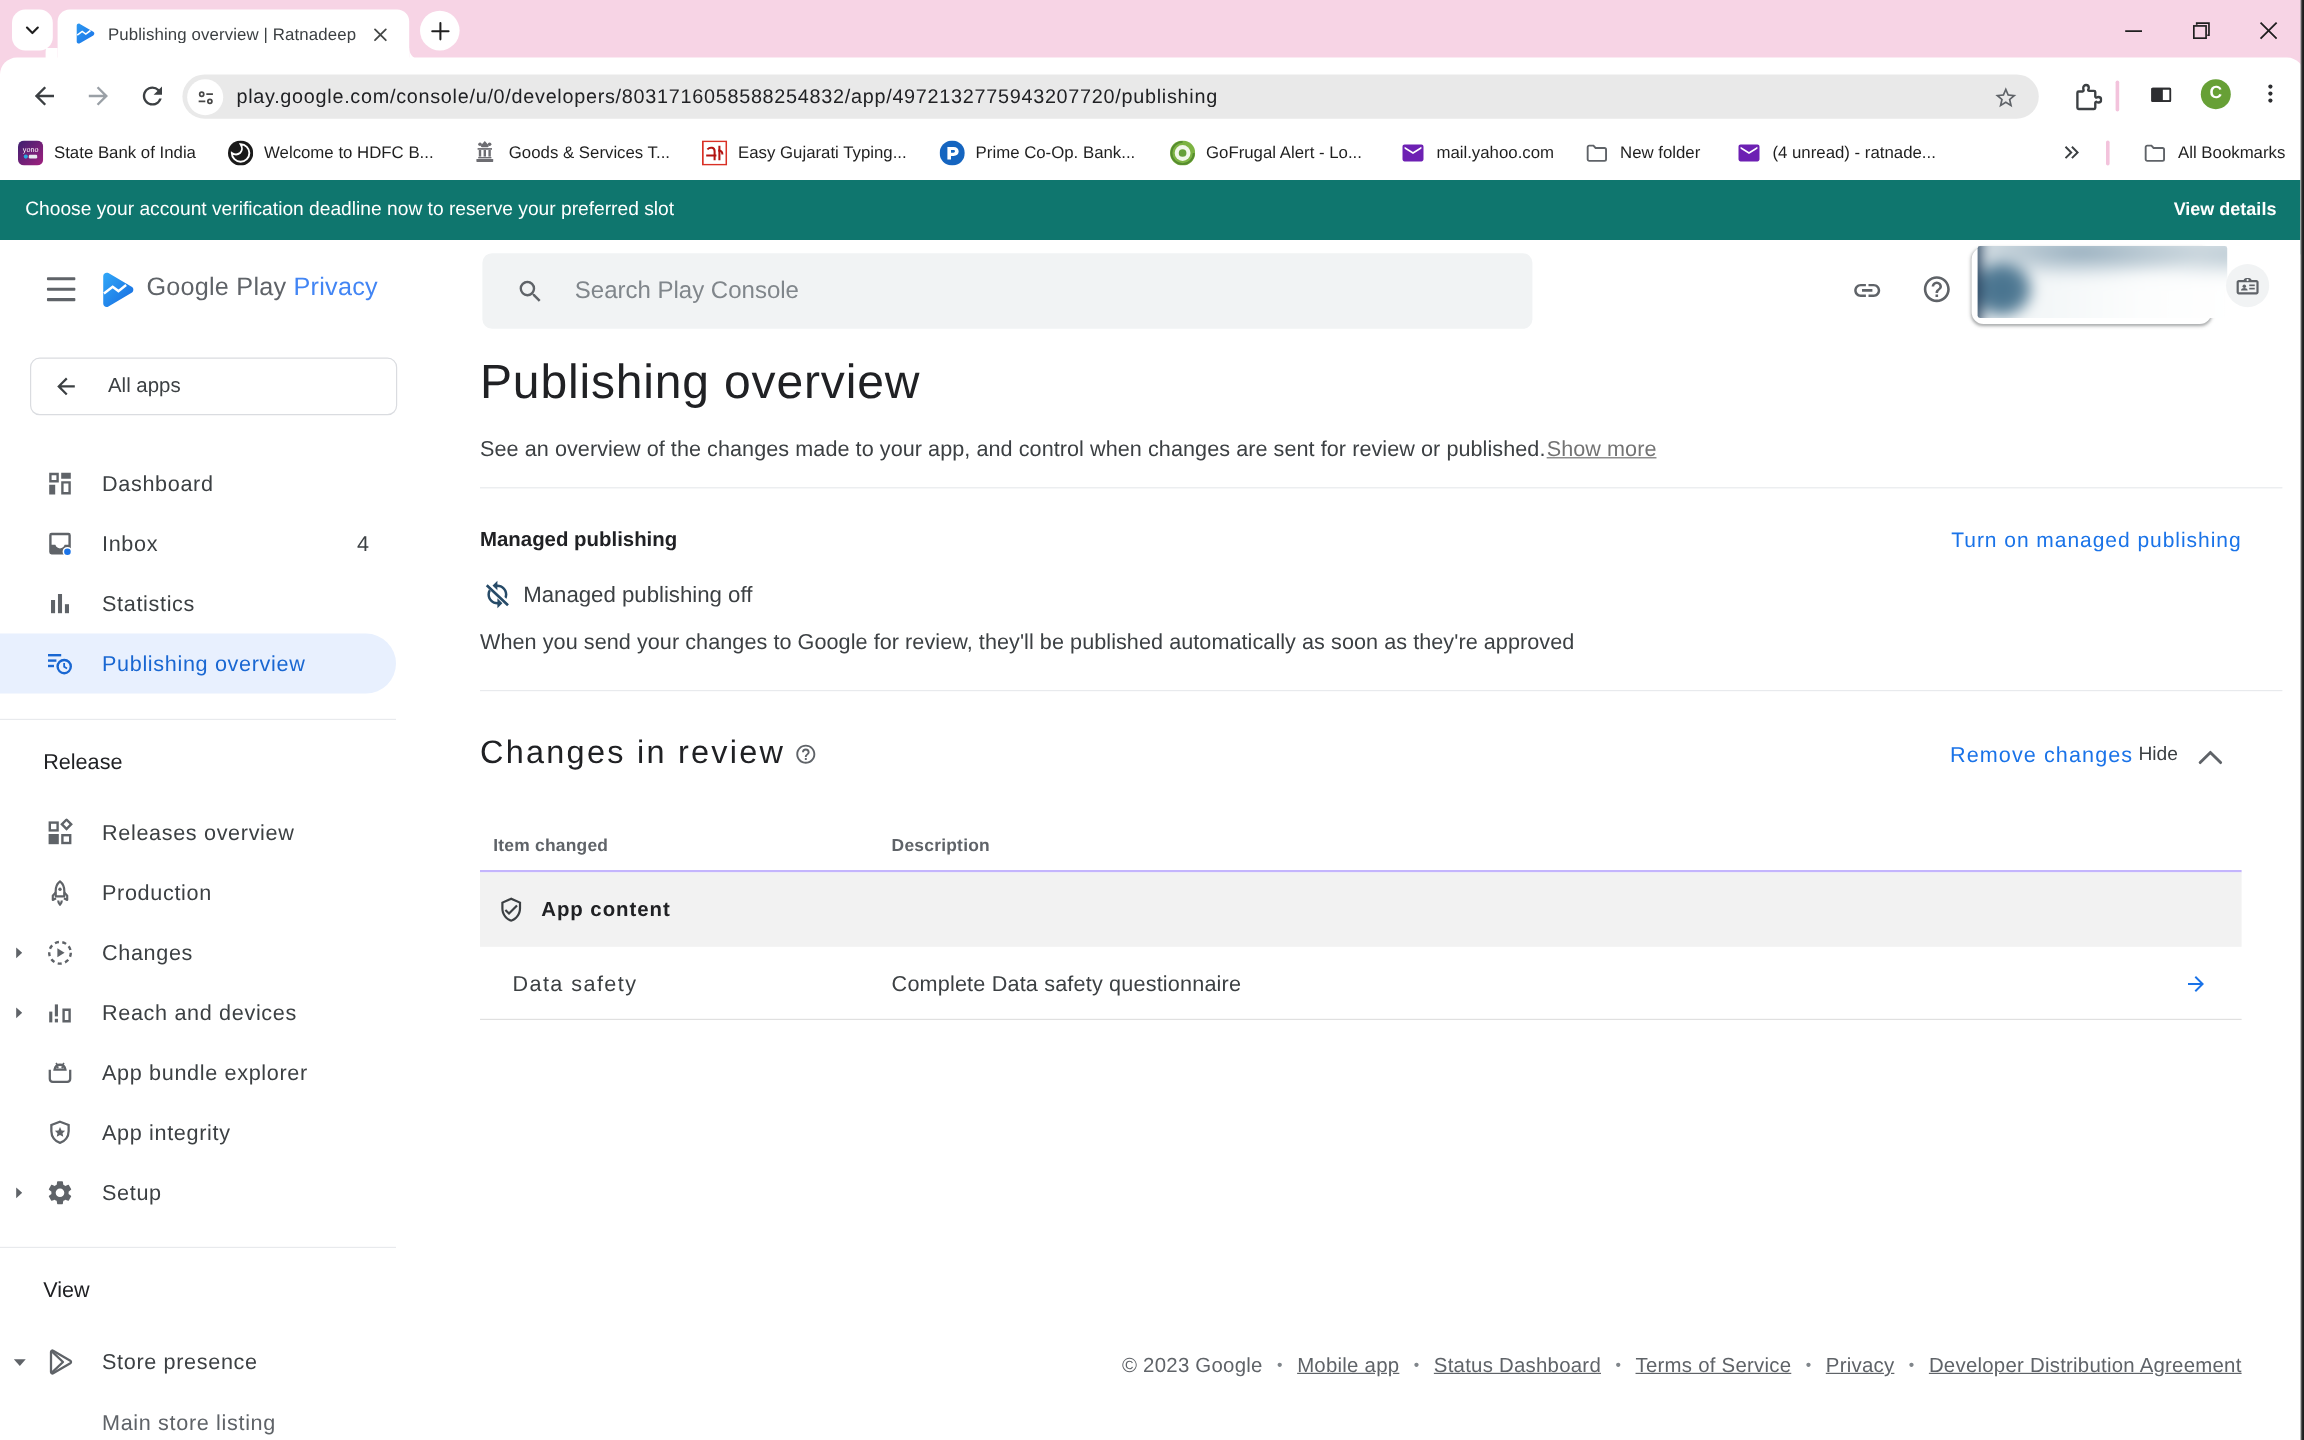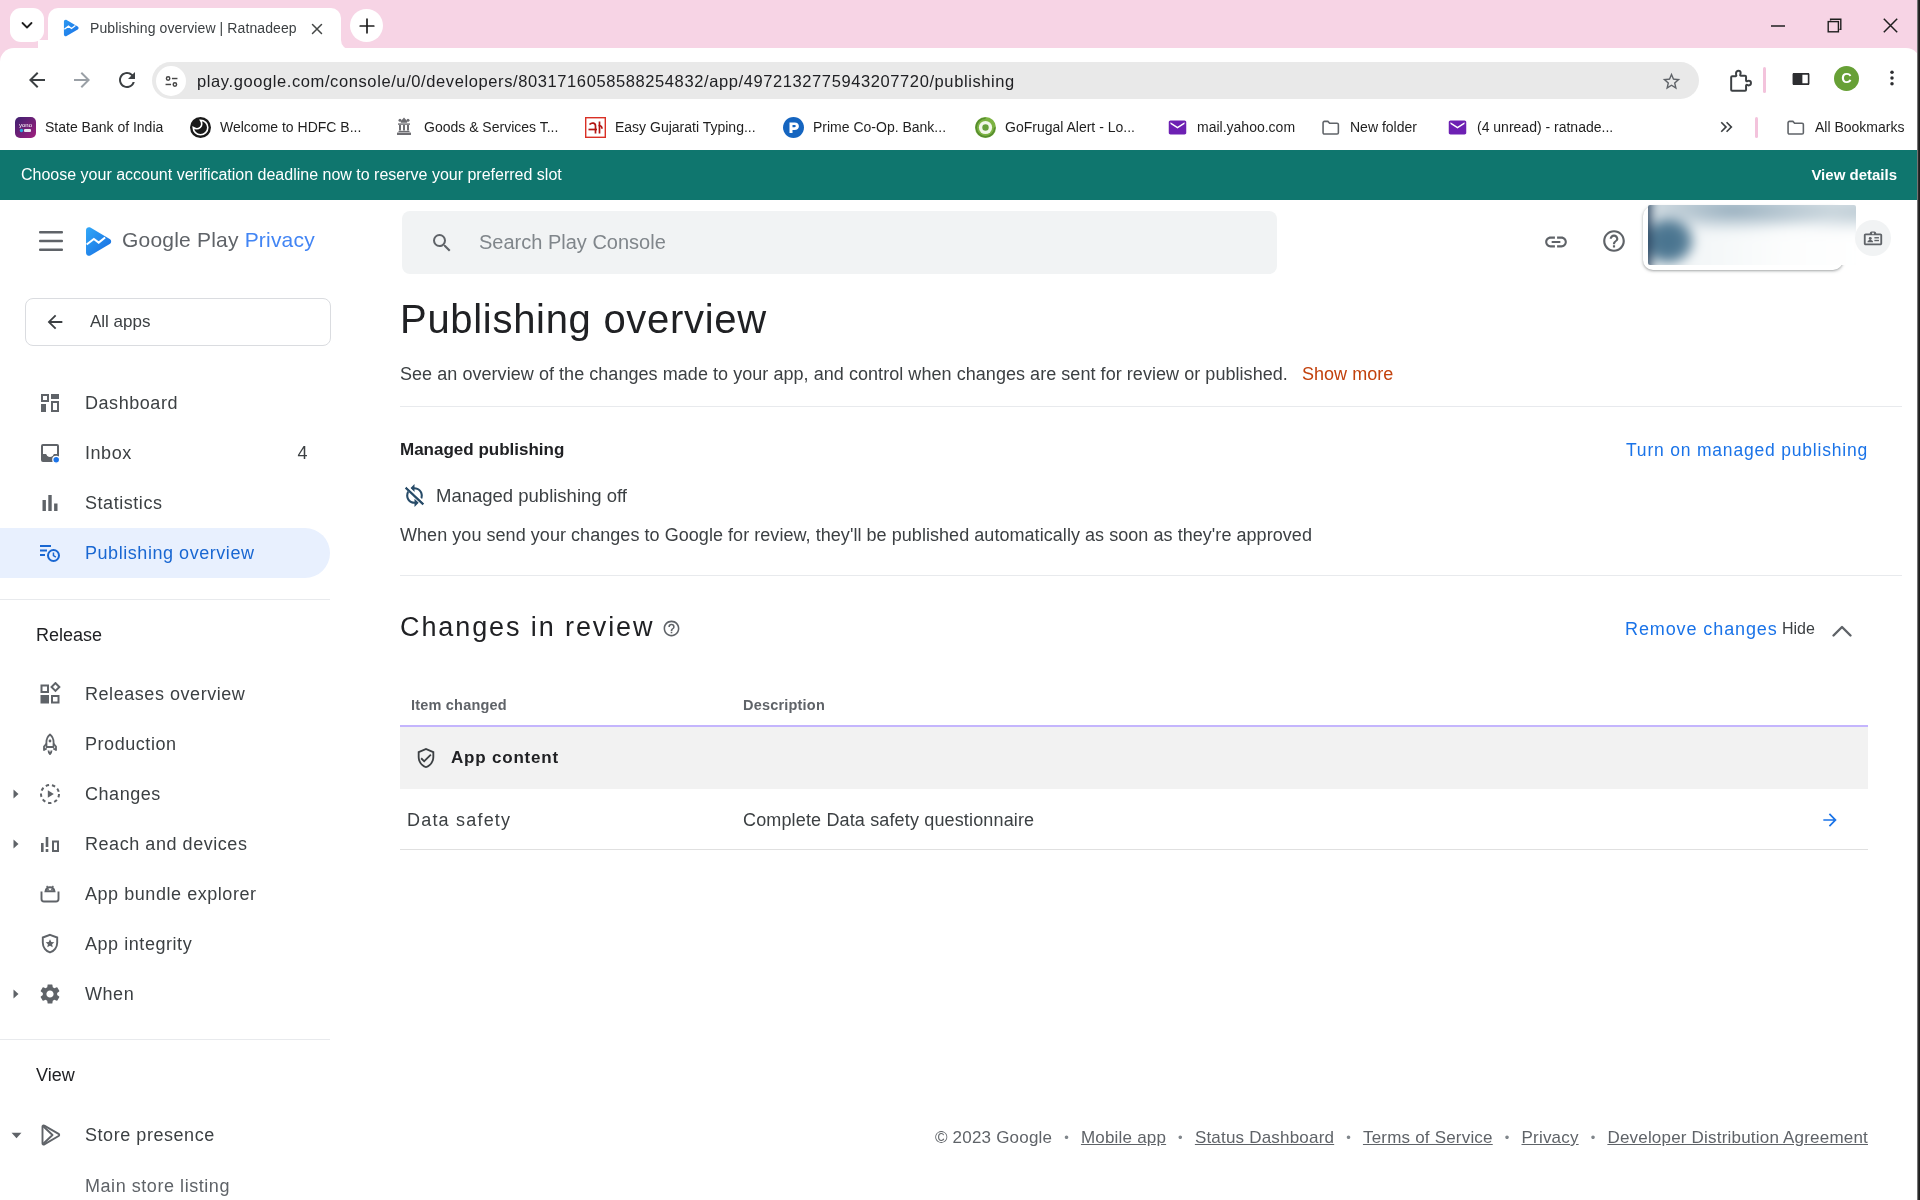--- a/index.html
+++ b/index.html
@@ -62,40 +62,40 @@
 .nav .ic{position:absolute;left:38px;width:24px;height:24px}
 .nav .lb{position:absolute;left:85px}
 .nav .bdg{position:absolute;right:22px;font-size:18px;color:#3c4043}
 .nav .exp{position:absolute;left:11px}
 .nav.sel{background:#e8f0fe;border-radius:0 25px 25px 0;color:#1967d2}
 .shead{position:absolute;left:36px;font-size:18px;color:#202124}
 .sdiv{position:absolute;left:0;width:330px;height:1px;background:#e8eaed}
 
 #h1{position:absolute;left:400px;top:296px;font-size:40px;color:#202124;letter-spacing:0.7px;line-height:1.15}
 #subt{position:absolute;left:400px;top:364px;font-size:18px;color:#3c4043;letter-spacing:0.05px}
-#subt a{color:#c2410c;margin-left:14px}
+#subt a{color:#737373;text-decoration:underline;margin-left:1px}
 .cdiv{position:absolute;left:400px;width:1502px;height:1px;background:#e8eaed}
 #mphead{position:absolute;left:400px;top:440px;font-size:17px;font-weight:bold;color:#202124}
 #turnon{position:absolute;right:52px;top:440px;font-size:17.5px;color:#1a73e8;letter-spacing:0.8px}
 #mpoff{position:absolute;left:402px;top:483px;display:flex;align-items:center;gap:9px;font-size:18.5px;color:#3c4043}
 #mppara{position:absolute;left:400px;top:525px;font-size:18px;color:#3c4043;letter-spacing:0.05px}
 #cirhead{position:absolute;left:400px;top:612px;font-size:27px;color:#202124;letter-spacing:1.9px}
 #cirq{position:absolute;left:662px;top:619px}
 #remove{position:absolute;left:1625px;top:619px;font-size:18px;color:#1a73e8;letter-spacing:0.9px}
 #hide{position:absolute;left:1782px;top:620px;font-size:16px;color:#3c4043}
 #hidechev{position:absolute;left:1831px;top:623px}
 #table{position:absolute;left:400px;top:688px;width:1468px}
 #thead{position:relative;height:39px;border-bottom:2px solid #c4b5fd;font-size:14.5px;font-weight:bold;color:#5f6368;letter-spacing:0.2px}
 #thead .c1{position:absolute;left:11px;top:9px}
 #thead .c2{position:absolute;left:343px;top:9px}
 #trow1{position:relative;height:62px;background:#f2f2f2;display:flex;align-items:center}
 #trow1 .ic{position:absolute;left:15px}
 #trow1 .t{position:absolute;left:51px;font-size:17px;font-weight:bold;color:#202124;letter-spacing:0.8px}
 #trow2{position:relative;height:61px;border-bottom:1px solid #e0e0e0;font-size:18px;color:#3c4043;letter-spacing:0.15px}
-#trow2 .c1{position:absolute;left:7px;top:21px}
+#trow2 .c1{position:absolute;left:27px;top:21px}
 #trow2 .c2{position:absolute;left:343px;top:21px}
 #trow2 .ar{position:absolute;right:28px;top:21px}
 #footer{position:absolute;left:400px;top:1128px;width:1468px;text-align:right;font-size:17px;color:#5f6368;letter-spacing:0.2px}
 #footer span.d{color:#80868b;margin:0 12px;font-size:13px;vertical-align:1px}
 #footer u{text-decoration:underline}
 #rstrip{position:absolute;left:1917px;top:0;width:3px;height:1200px;background:linear-gradient(90deg,#9a9a9a 0%,#2b2b2b 50%,#161616 100%)}
 </style>
 </head>
 <body>
 <div id="tabstrip"></div>
@@ -442,21 +442,21 @@
       </svg>
     <span class="lb">App integrity</span>
   </div>
   <div class="nav" style="top:671px">
     <svg class="exp" width="10" height="10" viewBox="0 0 10 10">
         <path d="M2.5 0.5l5 4.5-5 4.5z" fill="#5f6368"></path>
       </svg>
     <svg class="ic" viewBox="0 0 24 24" fill="#5f6368">
         <path d="M19.14 12.94c.04-.3.06-.61.06-.94 0-.32-.02-.64-.07-.94l2.03-1.58a.49.49 0 0 0 .12-.61l-1.92-3.32a.488.488 0 0 0-.59-.22l-2.39.96c-.5-.38-1.03-.7-1.62-.94l-.36-2.54a.484.484 0 0 0-.48-.41h-3.84c-.24 0-.43.17-.47.41l-.36 2.54c-.59.24-1.13.57-1.62.94l-2.39-.96c-.22-.08-.47 0-.59.22L2.74 8.87c-.12.21-.08.47.12.61l2.03 1.58c-.05.3-.09.63-.09.94s.02.64.07.94l-2.03 1.58a.49.49 0 0 0-.12.61l1.92 3.32c.12.22.37.29.59.22l2.39-.96c.5.38 1.03.7 1.62.94l.36 2.54c.05.24.24.41.48.41h3.84c.24 0 .44-.17.47-.41l.36-2.54c.59-.24 1.13-.56 1.62-.94l2.39.96c.22.08.47 0 .59-.22l1.92-3.32c.12-.22.07-.47-.12-.61l-2.01-1.58zM12 15.6c-1.98 0-3.6-1.62-3.6-3.6s1.62-3.6 3.6-3.6 3.6 1.62 3.6 3.6-1.62 3.6-3.6 3.6z"></path>
       </svg>
-    <span class="lb">When</span>
+    <span class="lb">Setup</span>
   </div>
   <div class="sdiv" style="top:741px"></div>
   <div class="shead" style="top:767px">View</div>
   <div class="nav" style="top:812px">
     <svg class="exp" width="11" height="11" viewBox="0 0 10 10">
         <path d="M0.5 2.5h9L5 7.5z" fill="#5f6368"></path>
       </svg>
     <svg class="ic" viewBox="0 0 24 24">
         <g fill="none" stroke="#5f6368" stroke-width="1.9" stroke-linejoin="round">
           <path d="M4.5 3.6v16.8c0 .9 1 1.5 1.8 1L20.6 13c.8-.5.8-1.6 0-2.1L6.3 2.6c-.8-.5-1.8.1-1.8 1z"></path>

